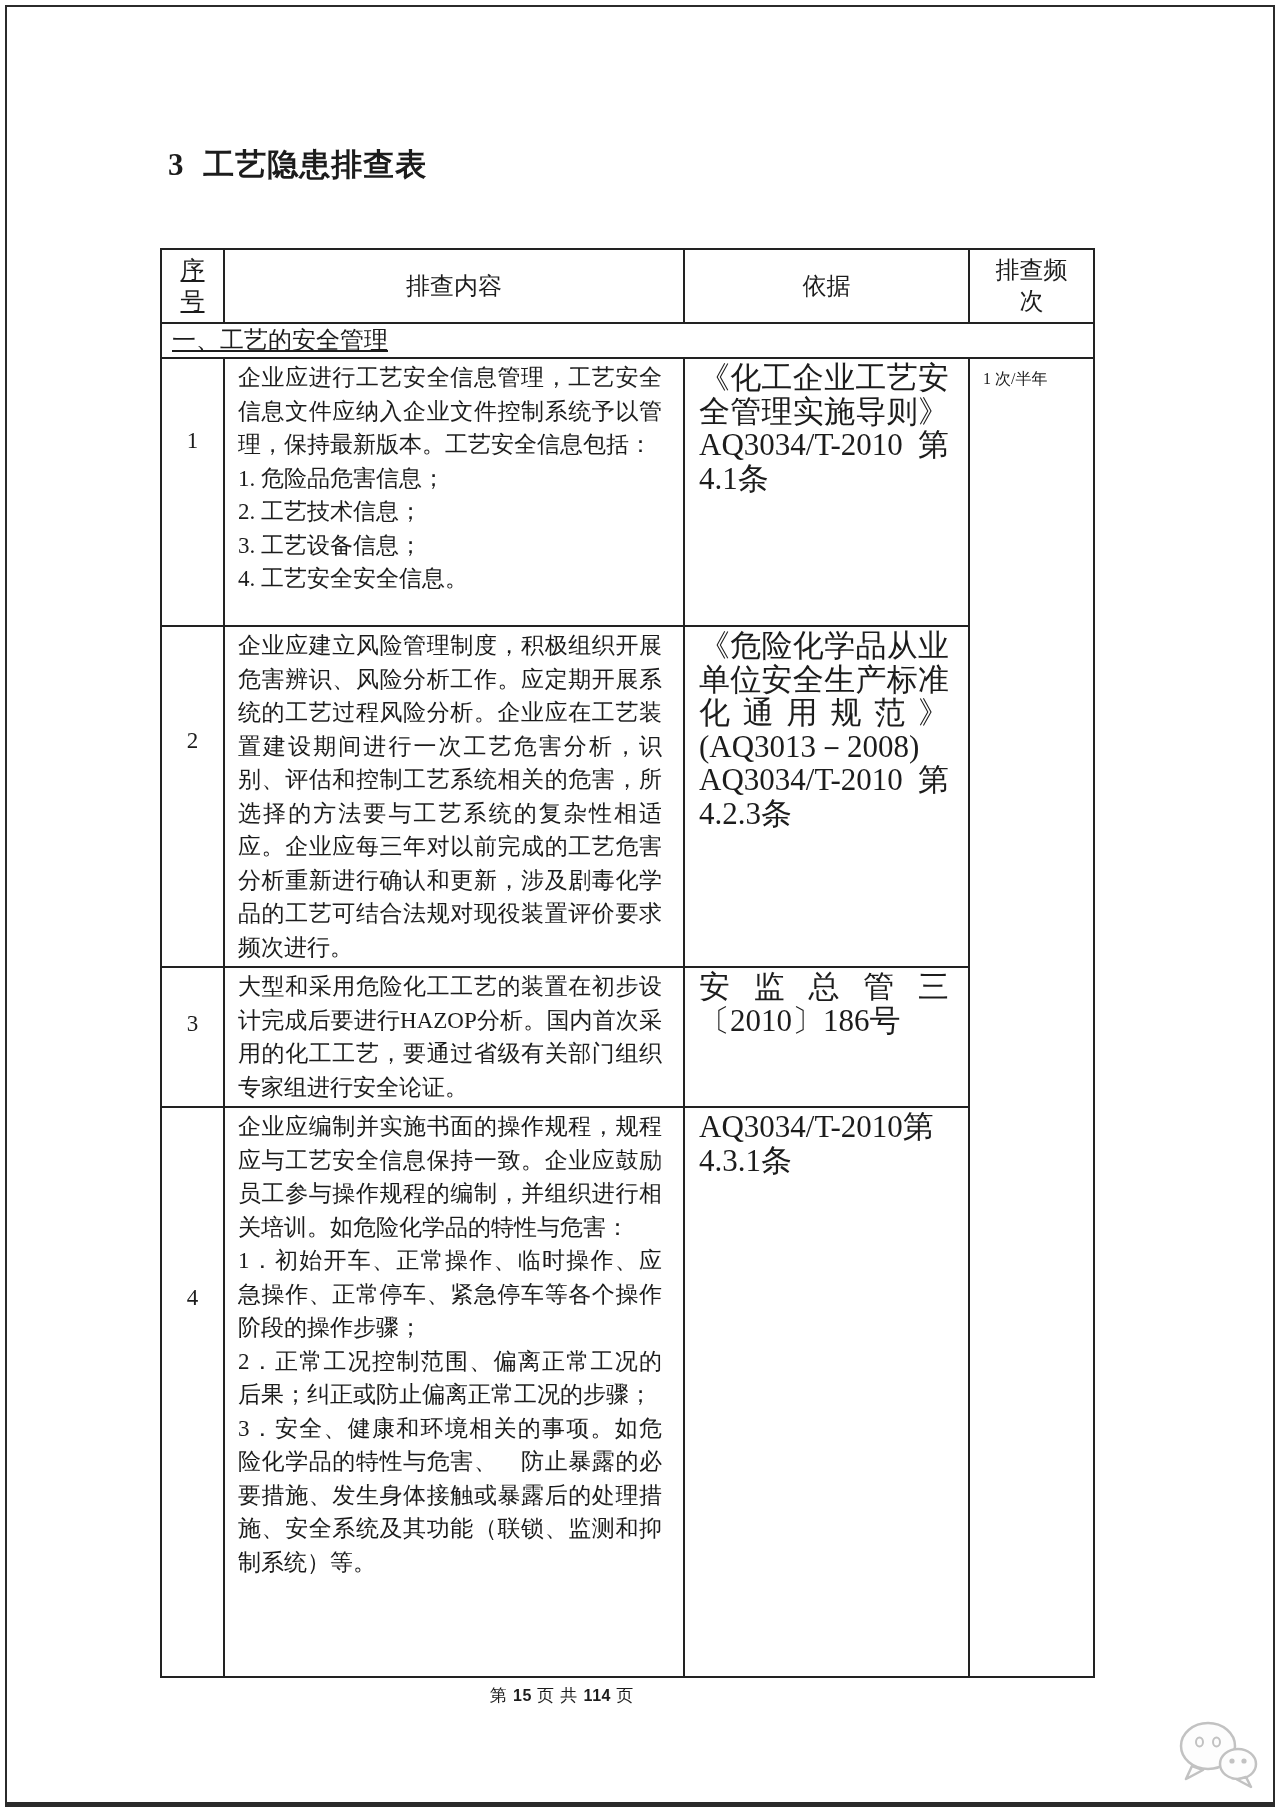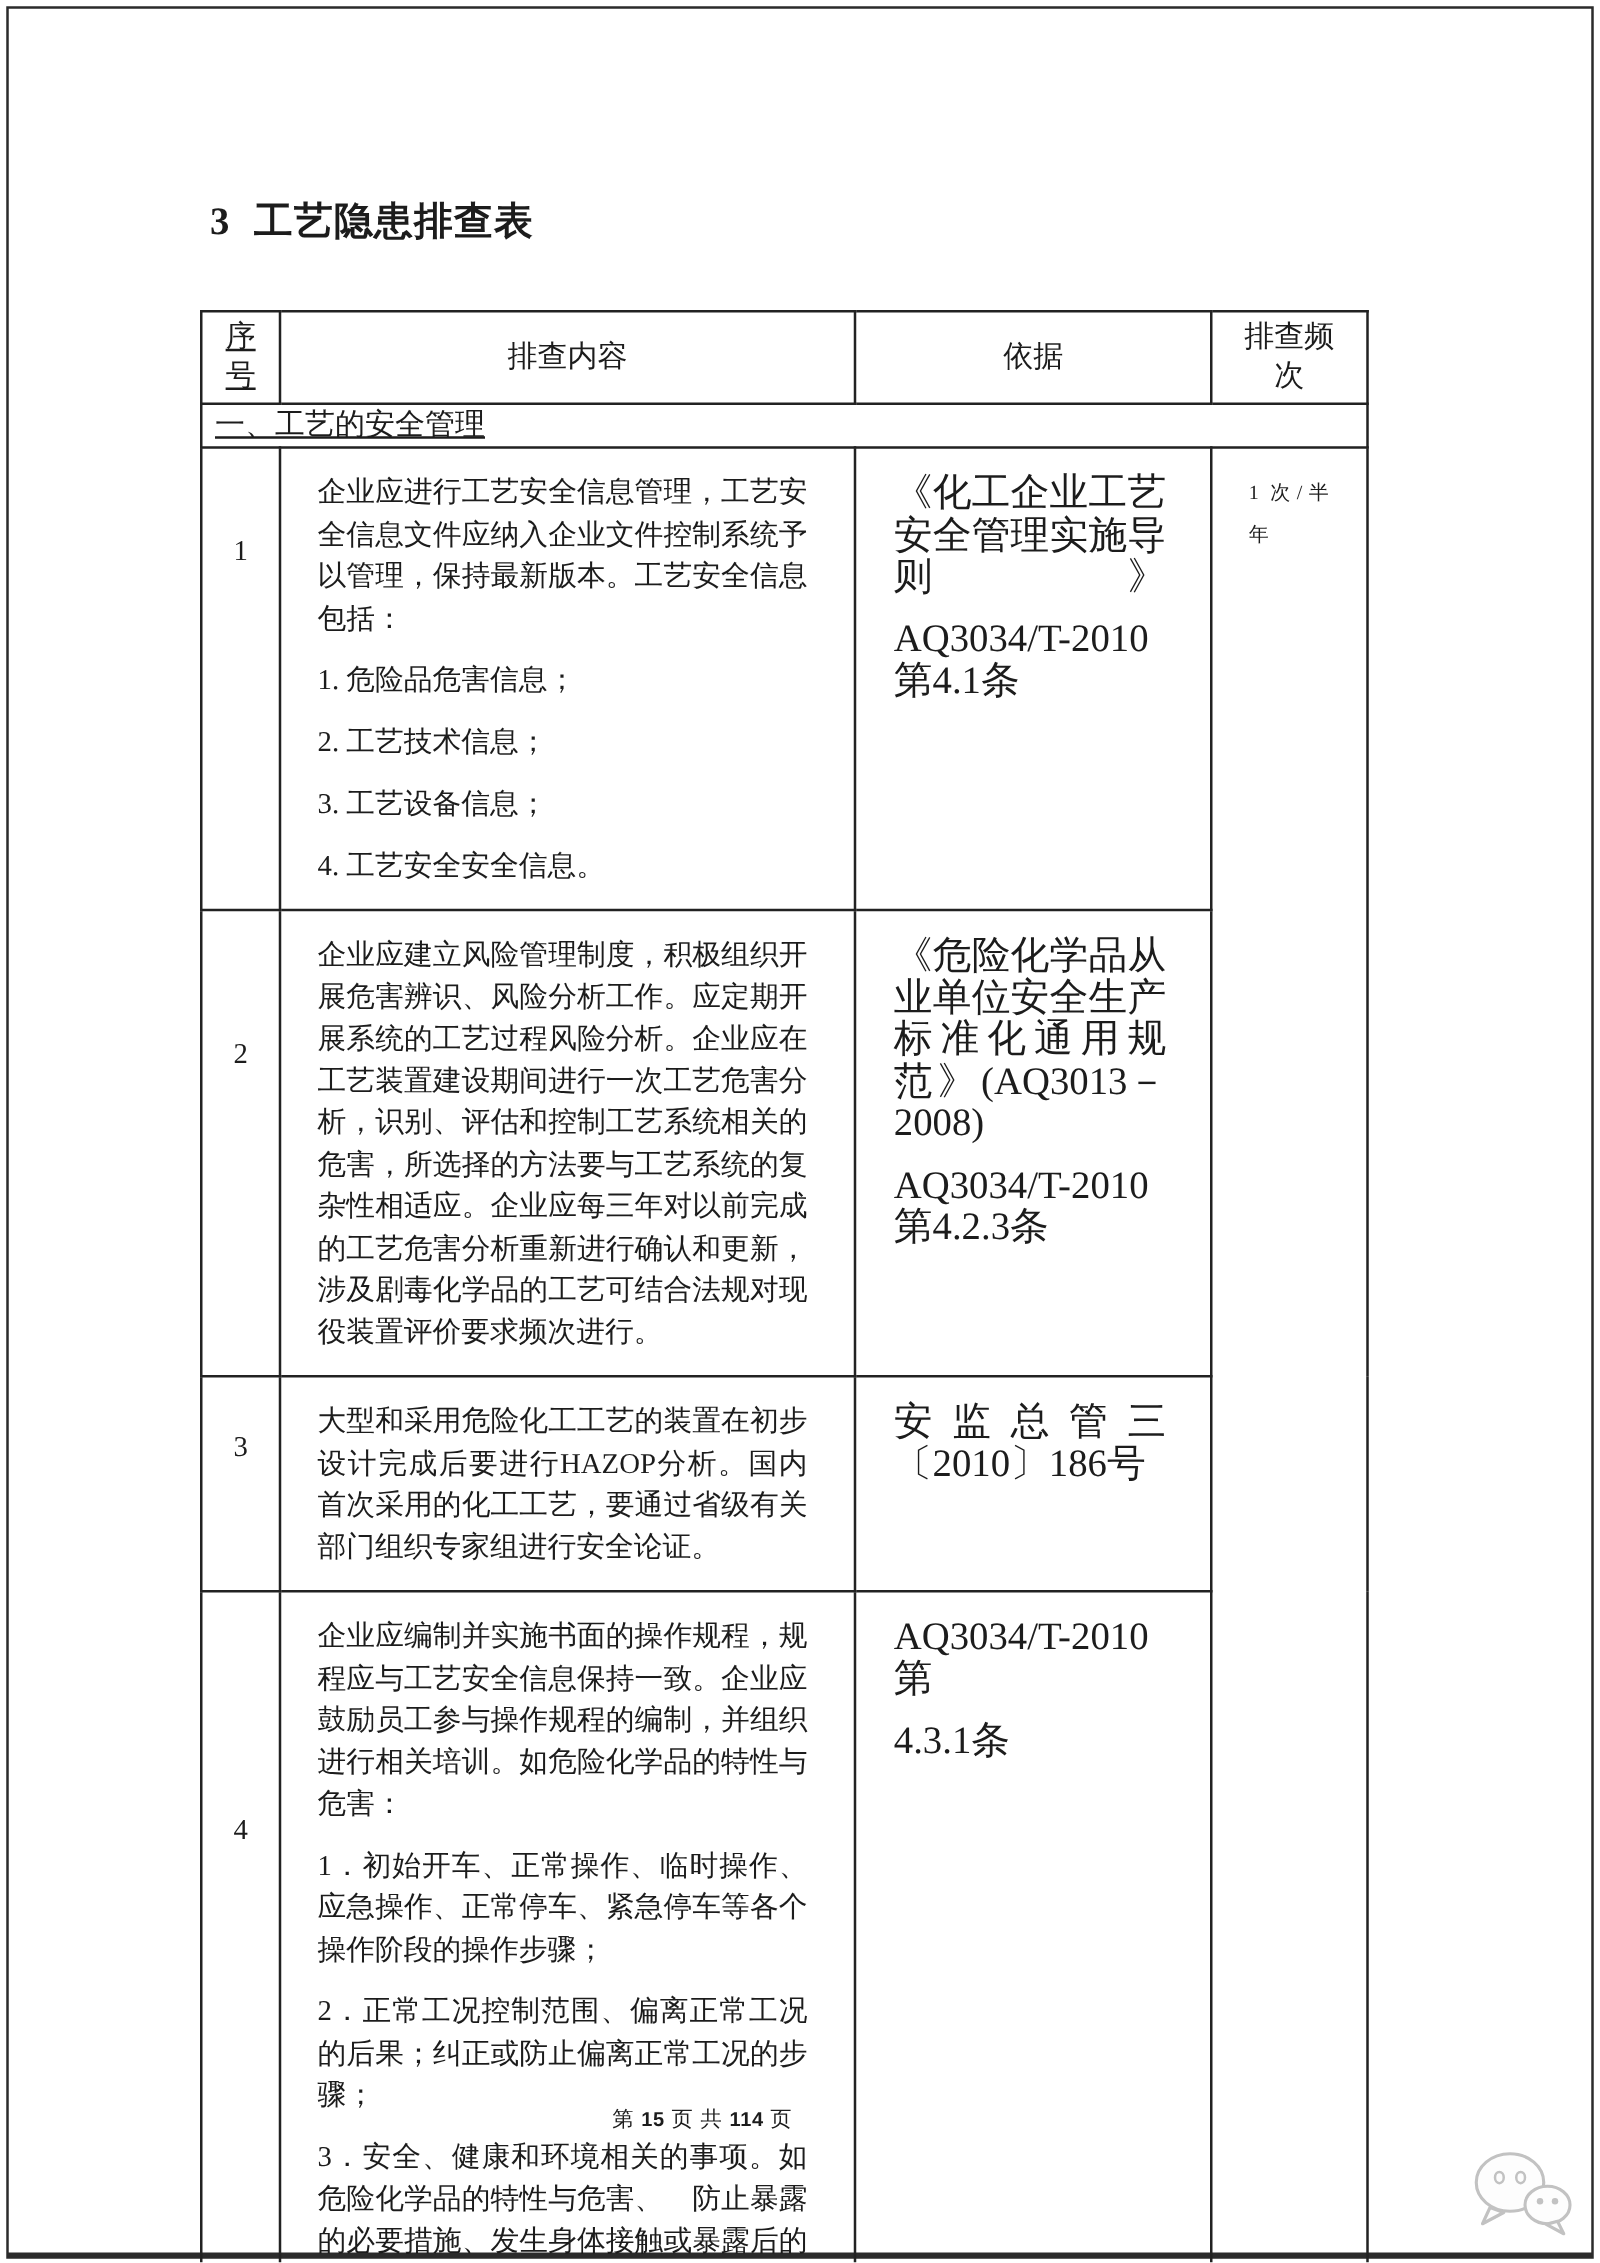--- a/index.html
+++ b/index.html
@@ -6,21 +6,21 @@
   .page {
     position:relative; width:1280px; height:1810px; background:#ffffff;
     font-family:"Liberation Serif","DejaVu Serif",serif; color:#1c1c1c;
     overflow:hidden;
   }
   .frame {
     position:absolute; left:5px; top:5px; right:5px; bottom:3px;
     border:2px solid #2b2b2b; border-bottom-width:5px; pointer-events:none;
   }
   .title {
-    position:absolute; left:168px; top:156px;
+    position:absolute; left:168px; top:144px;
     font-size:31px; font-weight:bold; letter-spacing:1px; word-spacing:10px;
   }
   table.doc-table {
     position:absolute; left:160px; top:248px; width:933px;
     border-collapse:collapse; table-layout:fixed;
   }
   .doc-table td, .doc-table th {
     border:2px solid #222222; vertical-align:top; overflow:hidden;
     font-weight:normal; box-sizing:border-box;
   }
@@ -50,21 +50,21 @@
     text-align:justify;
   }
   .basis-cell {
     padding:2px 19px 2px 14px; font-size:31px; line-height:33.5px;
     text-align:justify;
   }
   .freq-cell {
     padding:3px 14px 2px 13px; font-size:16px; line-height:33.5px;
     text-align:justify;
   }
-  .cp, .bp { margin:16px; }
+  .cp, .bp { margin:0; }
   .bp.stretch { text-align-last:justify; }
   .footer {
     position:absolute; top:1684px; left:0; width:1124px; text-align:center;
     font-size:17px; letter-spacing:1px;
   }
   .footer .num {
     font-family:"Liberation Sans","DejaVu Sans",sans-serif;
     font-size:16px; font-weight:bold; letter-spacing:0.5px;
   }
   .watermark {

